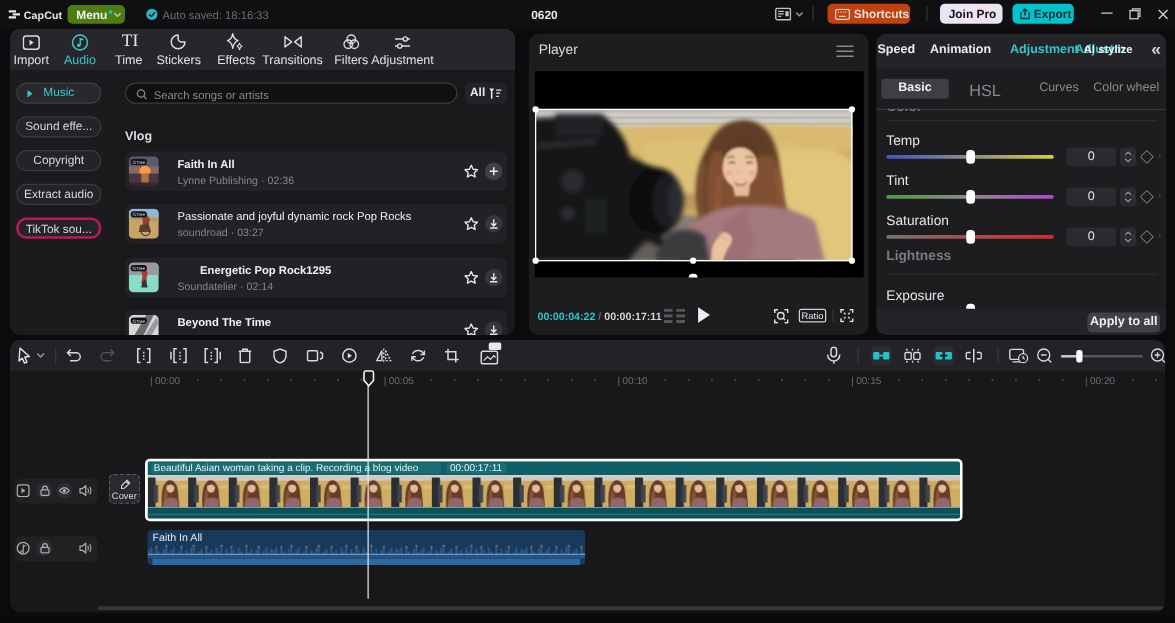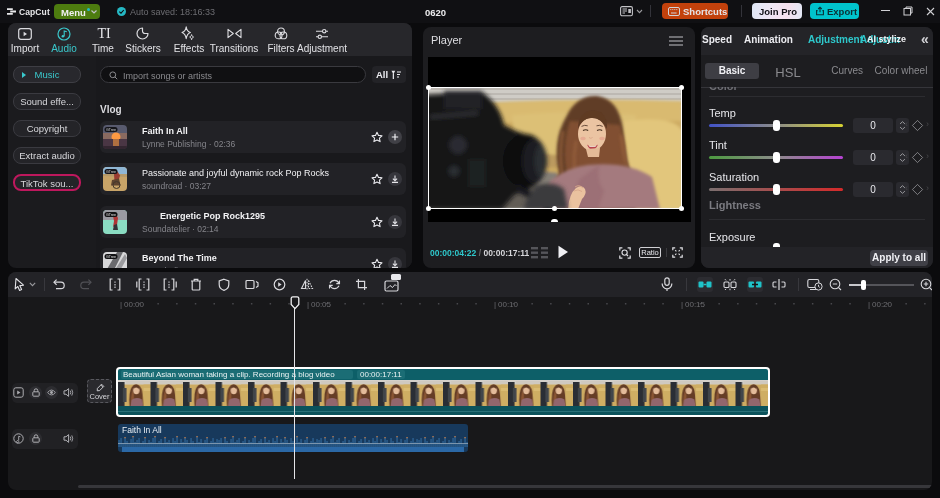--- a/index.html
+++ b/index.html
@@ -141,21 +141,21 @@
       <div class="abs" style="left:5px;top:64px;width:68px;height:17px;background:#242428;border:1px solid #3a3a40;border-radius:8px;text-align:center;line-height:15px;font-size:9.5px;color:#d8d8dc;">Copyright</div>
       <div class="abs" style="left:5px;top:91px;width:68px;height:17px;background:#242428;border:1px solid #3a3a40;border-radius:8px;text-align:center;line-height:15px;font-size:9.5px;color:#d8d8dc;">Extract audio</div>
       <div class="abs" style="left:5px;top:118px;width:68px;height:17px;background:#242428;border:2px solid #be185d;border-radius:8px;text-align:center;line-height:15px;font-size:9.5px;color:#d8d8dc;">TikTok sou...</div>
     </div>
 
     <div class="abs" style="left:92px;top:43px;width:266px;height:17px;background:#101012;border:1px solid #3a3a3f;border-radius:9px;">
       <svg class="abs" style="left:8px;top:4px;" width="9" height="9" viewBox="0 0 9 9">
         <circle cx="3.8" cy="3.8" r="2.9" fill="none" stroke="#8a8a8e" stroke-width="1"></circle>
         <path d="M6 6 L8.2 8.2" stroke="#8a8a8e" stroke-width="1"></path>
       </svg>
-      <span class="abs" style="left:22px;top:3.5px;font-size:9px;color:#8a8a8e;">Import songs or artists</span>
+      <span class="abs" style="left:22px;top:3.5px;font-size:9px;color:#8a8a8e;">Search songs or artists</span>
     </div>
     <div class="abs" style="left:364px;top:43px;width:34px;height:17px;background:#232327;border-radius:4px;">
       <span class="abs" style="left:4px;top:3px;font-size:9.5px;font-weight:bold;color:#ececf0;">All</span>
       <svg class="abs" style="left:19px;top:3.5px;" width="11" height="10" viewBox="0 0 11 10">
         <path d="M0.5 0.8 L4.2 0.8 L2.35 4.2 Z" fill="#ececf0"></path>
         <path d="M2.35 3.5 V9" stroke="#ececf0" stroke-width="1.2"></path>
         <path d="M6 2 h4 M6 4.5 h3 M6 7 h2" stroke="#ececf0" stroke-width="1"></path>
       </svg>
     </div>
 

